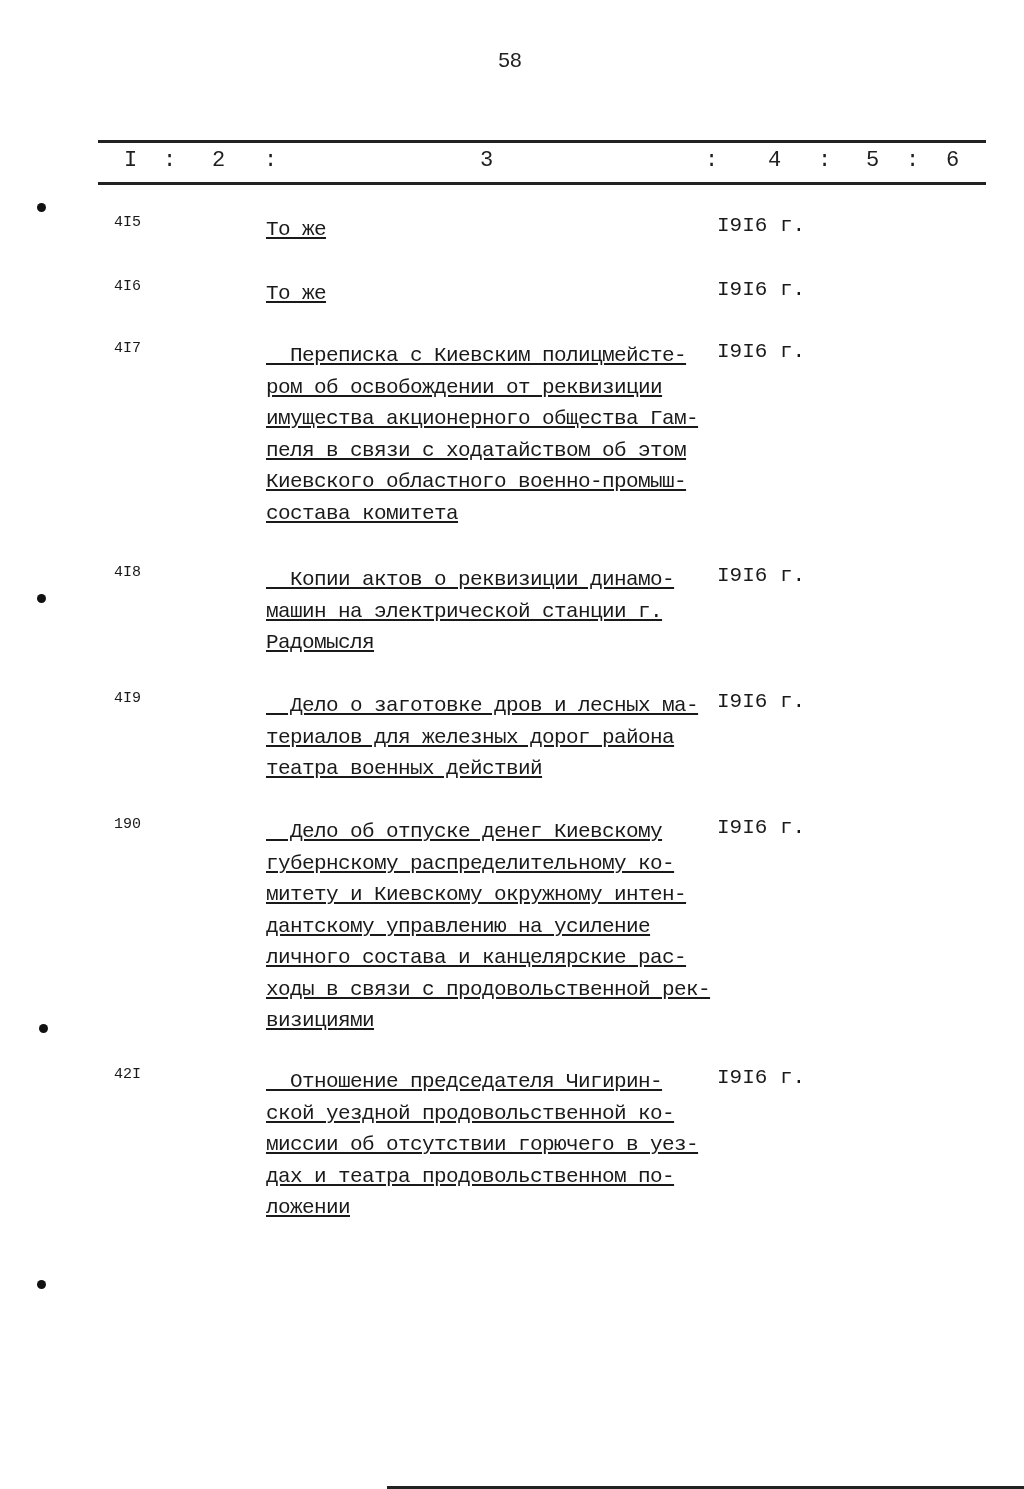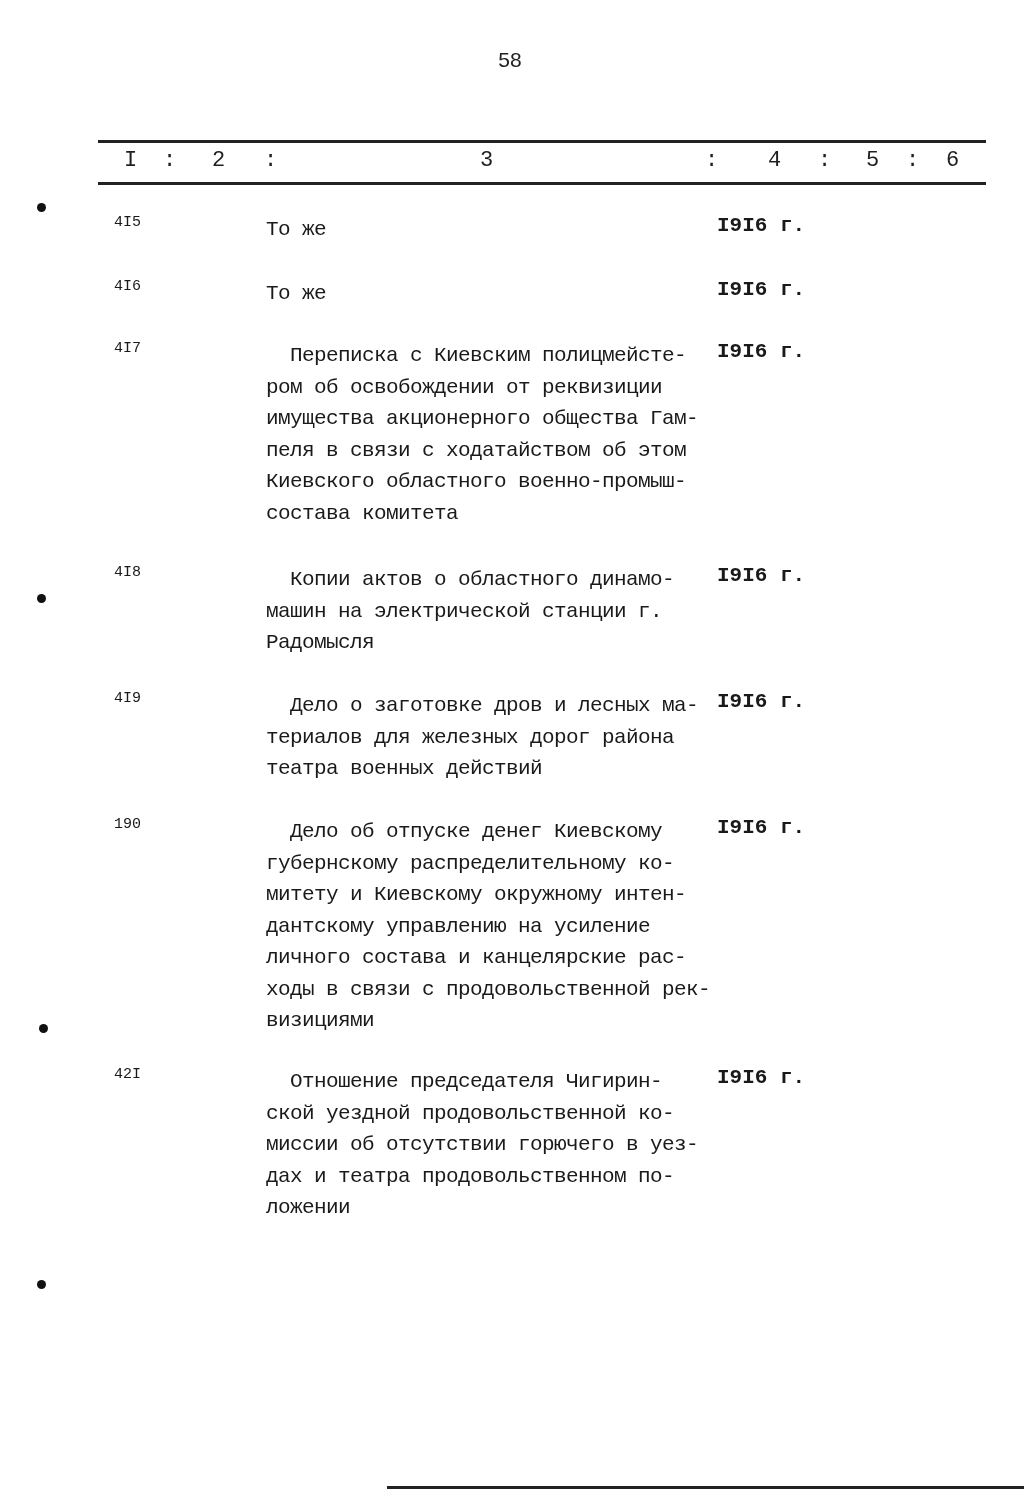--- a/index.html
+++ b/index.html
@@ -12,22 +12,22 @@
     font-family: "Liberation Sans", sans-serif; font-size: 21px; color: #222;
     transform: translateX(-2px);
   }
   .hr { position: absolute; left: 98px; width: 888px; background: #222; }
   .hr.top { top: 140px; height: 3px; }
   .hr.bottom { top: 182px; height: 3px; }
   .hr.footer { top: 1486px; left: 387px; width: 637px; height: 3px; }
   .col-head { position: absolute; top: 148px; font-size: 22px; letter-spacing: 0; color: #1f1f1f; }
   .row { position: absolute; left: 0; width: 1024px; }
   .row .num { position: absolute; left: 114px; top: 0; font-size: 15px; }
-  .row .desc { position: absolute; left: 266px; top: 0; font-size: 21px; line-height: 31.5px; white-space: pre; letter-spacing: -0.6px; }
-  .row .year { position: absolute; left: 717px; top: 0; font-size: 21px; white-space: pre; font-weight: bold; }
+  .row .desc { position: absolute; left: 266px; top: 0; font-size: 21px; line-height: 31.5px; white-space: pre; letter-spacing: -0.6px; text-decoration: underline; }
+  .row .year { position: absolute; left: 717px; top: 0; font-size: 21px; white-space: pre; }
   .dot { position: absolute; width: 9px; height: 9px; background: #111; border-radius: 50%; }
 </style>
 </head>
 <body>
 
 <div class="page-num">58</div>
 
 <div class="hr top"></div>
 <div id="col-headers">
     <span class="col-head" style="left: 124px;">I</span>
@@ -60,21 +60,21 @@
       <span class="desc">  Переписка с Киевским полицмейсте-
 ром об освобождении от реквизиции
 имущества акционерного общества Гам-
 пеля в связи с ходатайством об этом
 Киевского областного военно-промыш-
 состава комитета</span>
       <span class="year">I9I6 г.</span>
     </div>
     <div class="row" style="top: 564px;">
       <span class="num">4I8</span>
-      <span class="desc">  Копии актов о областного динамо-
+      <span class="desc">  Копии актов о реквизиции динамо-
 машин на электрической станции г.
 Радомысля</span>
       <span class="year">I9I6 г.</span>
     </div>
     <div class="row" style="top: 690px;">
       <span class="num">4I9</span>
       <span class="desc">  Дело о заготовке дров и лесных ма-
 териалов для железных дорог района
 театра военных действий</span>
       <span class="year">I9I6 г.</span>

